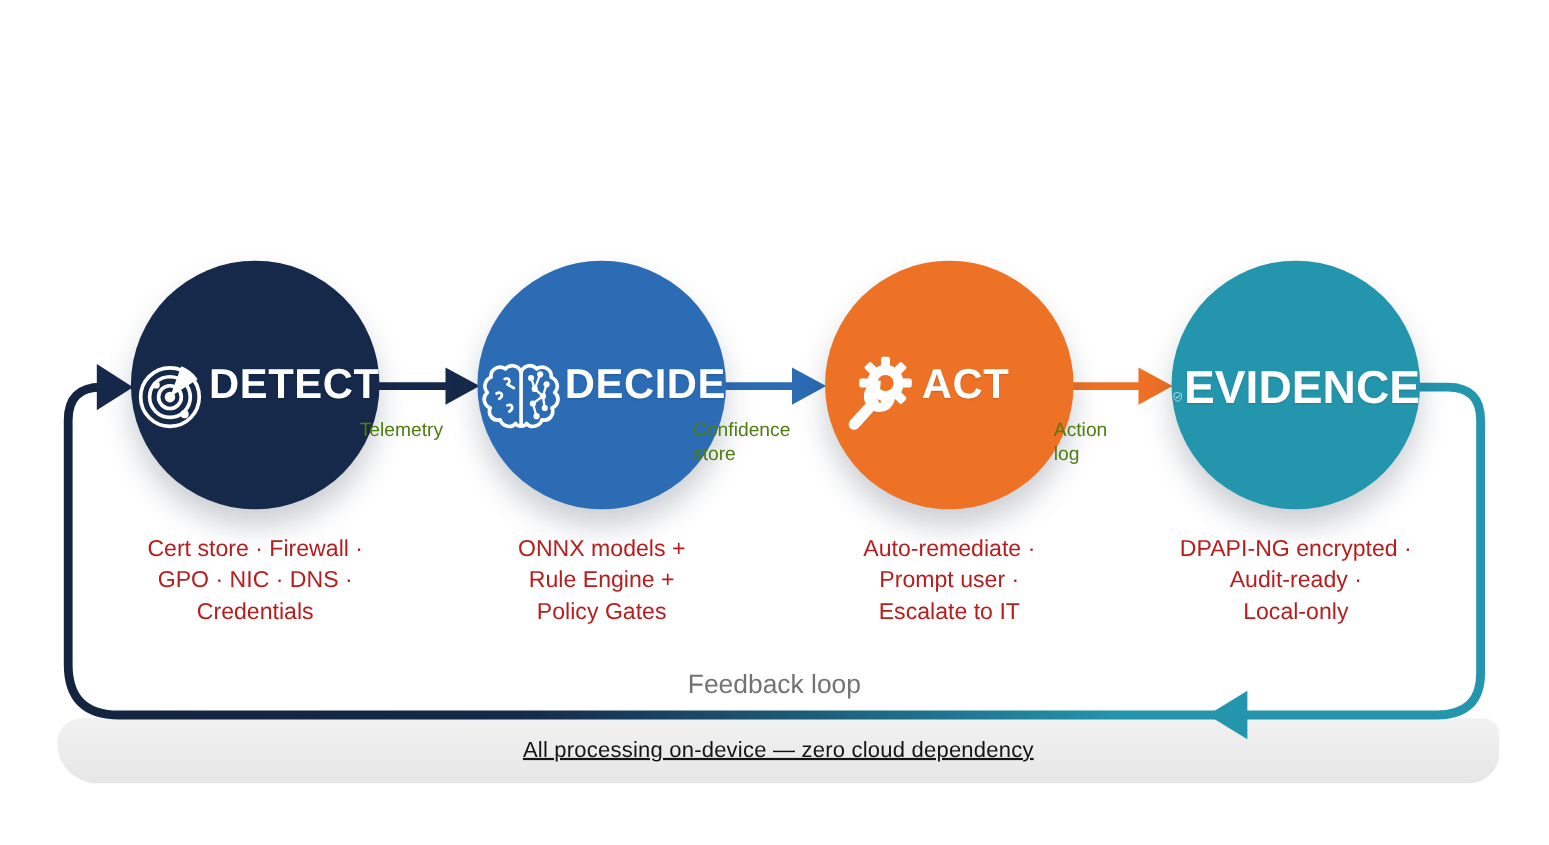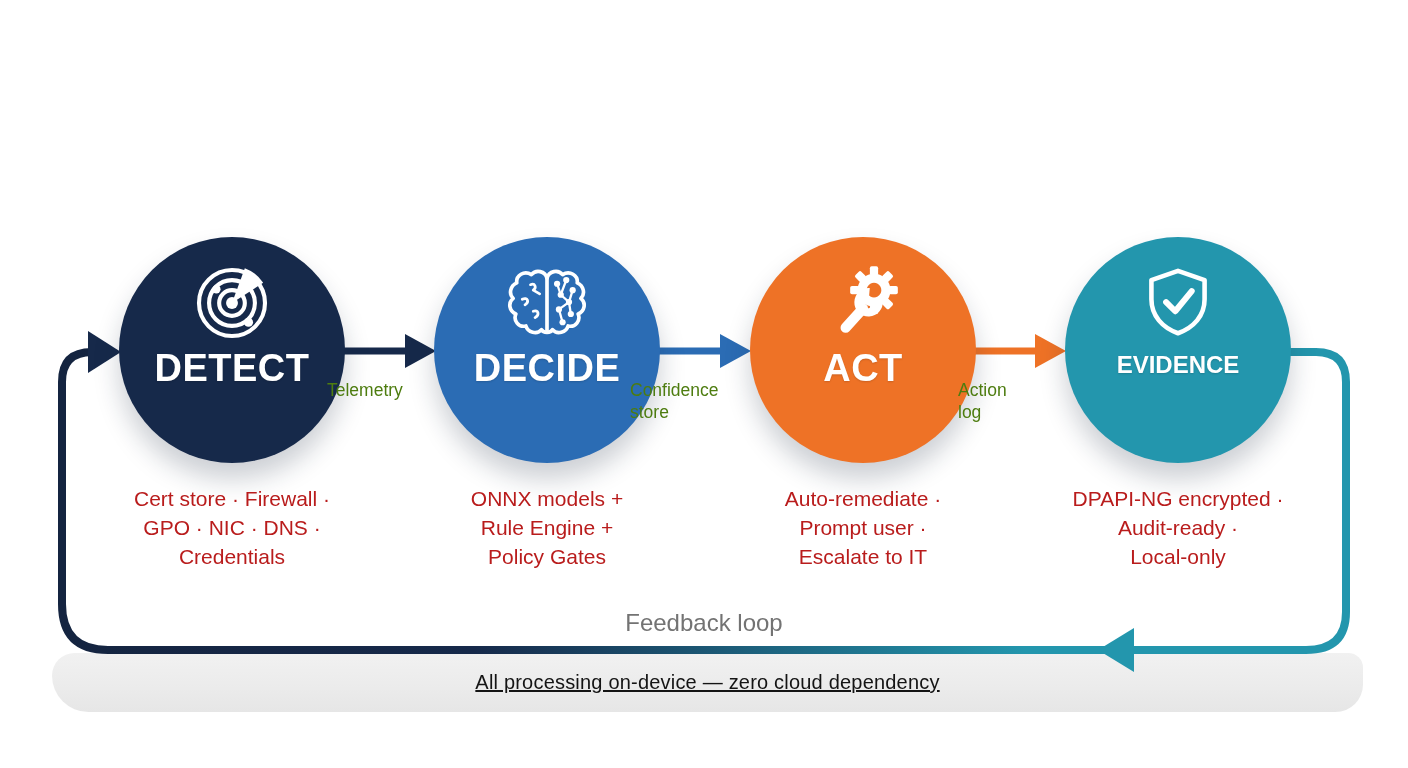--- a/index.html
+++ b/index.html
@@ -11,29 +11,29 @@
     position:absolute; left:52px; top:653px; width:1311px; height:59px;
     background:linear-gradient(180deg,#f1f1f1 0%, #ebebeb 60%, #e6e6e6 100%);
     border-radius:46px 30px 56px 74px;
     display:flex; align-items:center; justify-content:center;
   }
   .footer-text { font-size:20px; color:#141414; letter-spacing:0.2px;text-decoration:underline; }
   .overlay-svg { position:absolute; left:0; top:0; width:1408px; height:768px; pointer-events:none; }
   .stage { position:absolute; width:226px; text-align:center; top:237px; }
   .stage .circle {
     width:226px; height:226px; border-radius:50%;
-    display:flex; flex-direction:column; align-items:center;
+    display:flex; flex-direction:row; align-items:center;
     box-shadow:0 16px 26px rgba(25,35,60,0.22);
   }
   .stage .icon { margin-top:22px; width:88px; height:88px; }
   .stage .title {
     color:#ffffff; font-weight:bold; font-size:38px; letter-spacing:0.5px; margin-top:0px;
     text-shadow:0 1px 2px rgba(0,0,0,0.15);
   }
-  .stage .title.small { font-size:24px; letter-spacing:0px; margin-top:4px; }
+  .stage .title.small { font-size:42px; letter-spacing:0px; margin-top:4px; }
   .stage .caption {
     margin-top:21px; font-size:21px; line-height:29px; color:#b91c1c; white-space:pre-line;
   }
   .stage-detect   { left:119px; }
   .stage-decide   { left:434px; }
   .stage-act      { left:750px; }
   .stage-evidence { left:1065px; }
   .arrow-label {
     position:absolute; font-size:17.5px; line-height:22px;
     color:#4d7c0f; white-space:pre-line;

